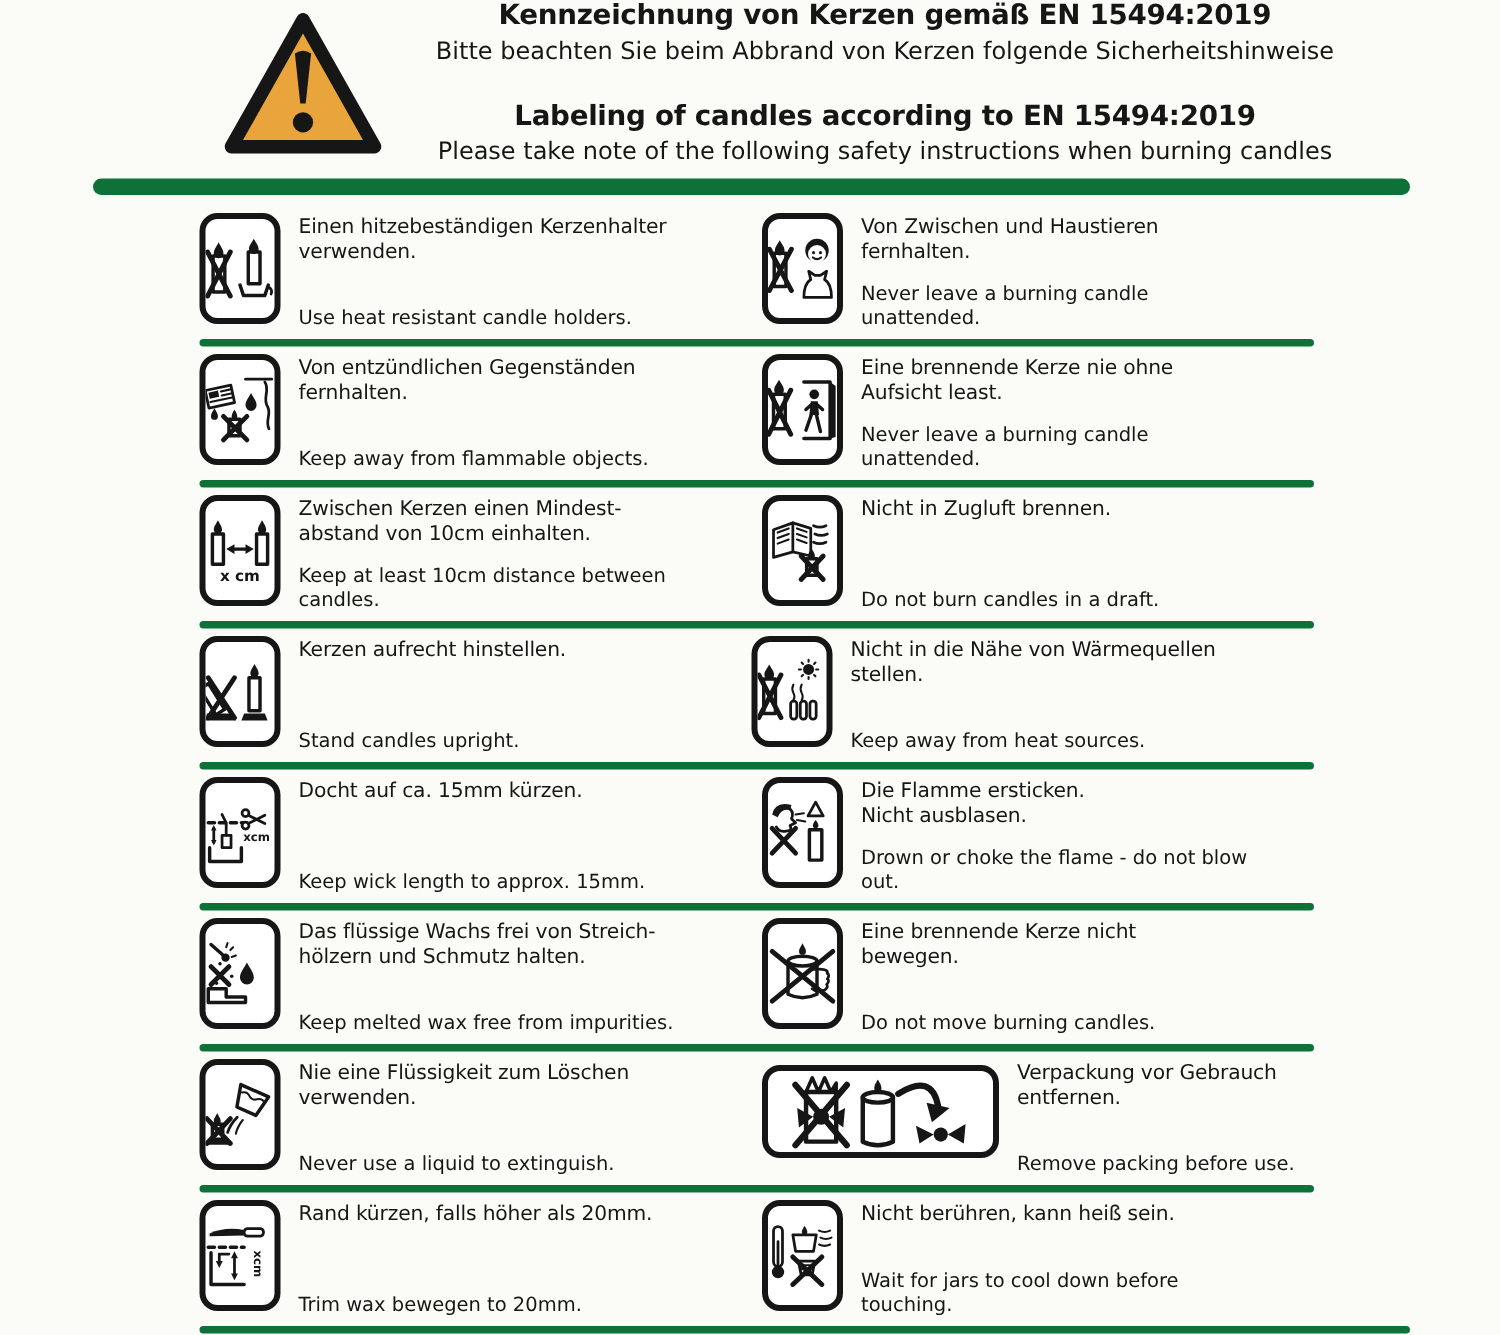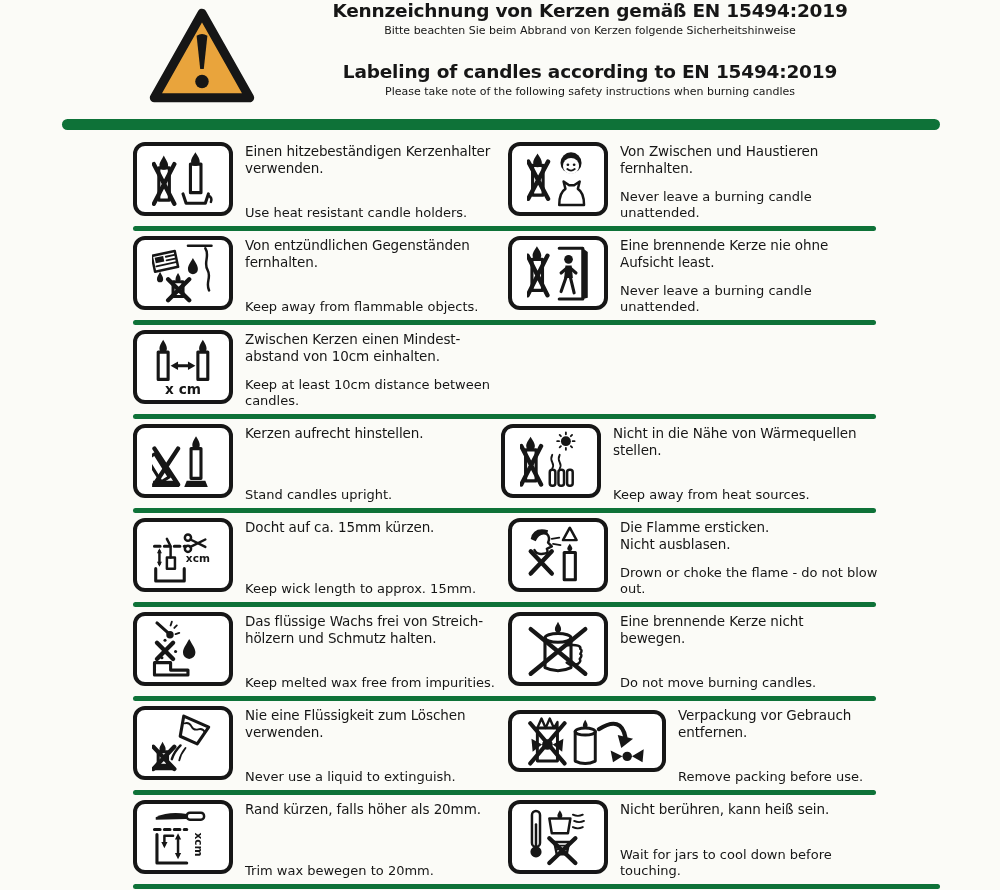--- a/index.html
+++ b/index.html
@@ -7,36 +7,36 @@
   body {
     background:#fbfbf7;
     color:#161616;
     font-family:"DejaVu Sans", sans-serif;
     position:relative;
   }
   
   .warning-tri { position:absolute; left:148px; top:6px; width:108px; height:108px; }
   .header-text { position:absolute; left:270px; top:0; width:640px; text-align:center; }
   .title { font-size:18.5px; font-weight:bold; letter-spacing:-0.2px; }
-  .subtitle { font-size:11px; margin-top:3px; }
+  .subtitle { font-size:16px; margin-top:3px; }
   .block-gap { margin-top:24px; }
   .top-line {
     position:absolute; left:62px; top:119px; width:878px; height:11px;
     background:#0e7238; border-radius:6px;
   }
   
   .grid { position:absolute; left:133px; top:142px; width:743px; }
   .row { display:flex; }
   .cell { display:flex; gap:12px; height:81px; }
   .cell.left  { width:375px; }
   .cell.right { width:368px; }
   .sep { height:5px; background:#0e7238; border-radius:3px; margin:3px 0 5px 0; width:743px; }
   .sep.last { width:807px; }
   .pic {
-    flex:none; width:100px; height:74px;
+    flex:none; width:54px; height:74px;
     border:4px solid #161616; border-radius:12px; background:#fff;
     display:flex; align-items:center; justify-content:center;
   }
   .pic svg { width:62px; height:60px; }
   .pic.wide { width:158px; height:62px; margin-top:4px; }
   .pic.wide svg { width:142px; height:52px; }
   .texts {
     flex:1; display:flex; flex-direction:column; justify-content:space-between;
     padding:1px 0 2px 0;
   }
@@ -177,20 +177,37 @@
           <text x="50" y="92" font-size="22" text-anchor="middle">x cm</text>
         </svg>
       </div>
       <div class="texts">
         <div class="de">Zwischen Kerzen einen Mindest-
 abstand von 10cm einhalten.</div>
         <div class="en">Keep at least 10cm distance between
 candles.</div>
       </div>
     </div>
+    <div class="cell right">
+      <div class="pic">
+        <svg viewBox="0 0 100 96">
+          <path class="st4" d="M8 18 36 8 36 50 8 58Z"></path>
+          <path class="st4" d="M36 8 62 16 62 56 36 50"></path>
+          <path class="st3" d="M14 22 30 16M14 30 30 24M14 38 30 32M42 16 56 21M42 24 56 29M42 32 56 37"></path>
+          <path class="st4" d="M66 12 q9 4 18 0M68 24 q9 4 18 0M66 36 q9 4 18 0"></path>
+          <path class="fl" transform="translate(63,56)" d="M0,-11C3,-6 5,-4 5,0a5,5 0 1,1 -10,0C-5,-4 -3,-6 0,-11Z"></path>
+          <rect class="st" x="56" y="60" width="15" height="24"></rect>
+          <path class="x" d="M48 56 80 90M80 56 48 90"></path>
+        </svg>
+      </div>
+      <div class="texts">
+        <div class="de">Nicht in Zugluft brennen.</div>
+        <div class="en">Do not burn candles in a draft.</div>
+      </div>
+    </div>
   </div>
   <div class="sep"></div>
 
   <div class="row">
     <div class="cell right">
       <div class="pic">
         <svg viewBox="0 0 100 96">
           <path class="fl" d="M2 80 40 80 44 90 0 90Z"></path>
           <g transform="rotate(-32 21 78)">
             <rect class="st" x="14" y="34" width="15" height="44"></rect>

